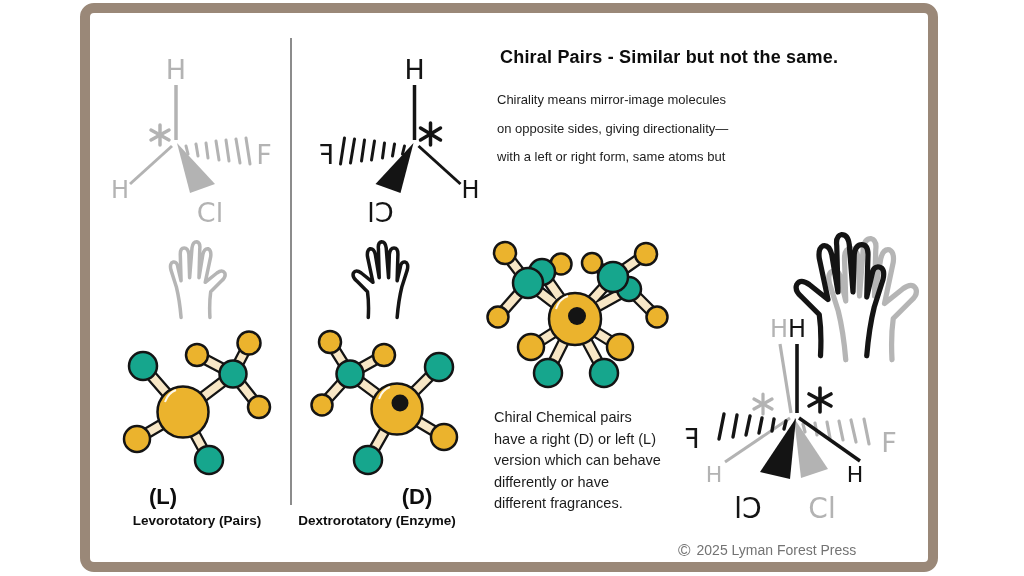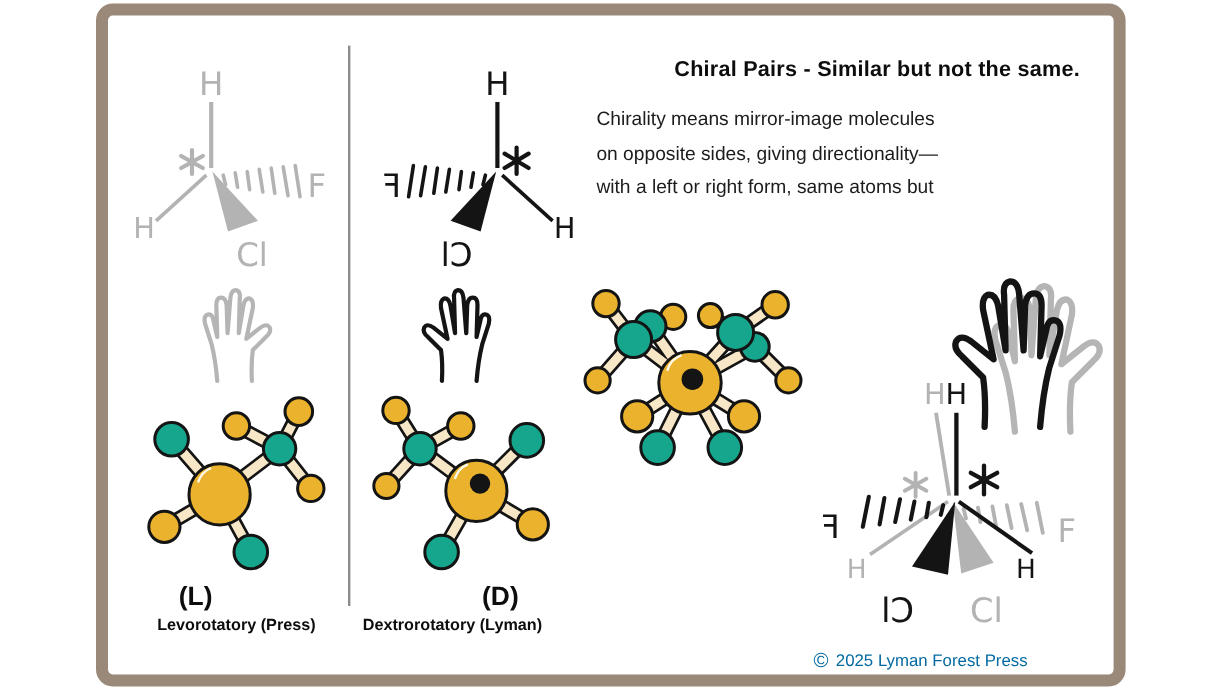--- a/index.html
+++ b/index.html
@@ -7,38 +7,38 @@
     position:relative;width:1024px;height:576px;background:#ffffff;overflow:hidden;
     font-family:"Liberation Sans",sans-serif;color:#111;
   }
   .frame{
     position:absolute;left:80px;top:3px;width:838px;height:549px;
     border:10px solid #9a8878;border-radius:14px;background:#ffffff;
   }
   .abs{position:absolute;}
   .title{
     position:absolute;left:500px;top:47px;width:400px;
-    font-size:18px;font-weight:bold;color:#0d0d0d;letter-spacing:.2px;text-align:right;
+    font-size:18px;font-weight:bold;color:#0d0d0d;letter-spacing:.2px;
   }
   .intro{
     position:absolute;left:497px;top:86px;width:420px;
-    font-size:16px;line-height:28.5px;color:#1c1c1c;
+    font-size:13px;line-height:28.5px;color:#1c1c1c;
   }
   .caption{
     position:absolute;left:494px;top:407px;width:190px;
     font-size:14.5px;line-height:21.5px;color:#1c1c1c;
   }
   .mirror-line{
     position:absolute;left:290px;top:38px;width:2px;height:467px;background:#8c8c8c;
   }
   .lbl{position:absolute;font-weight:bold;color:#0d0d0d;white-space:nowrap;transform:translateX(-50%);}
   .lbl-big{font-size:22px;top:484px;}
   .lbl-sub{font-size:13.5px;top:513px;}
   .copyright{
-    position:absolute;left:678px;top:541px;font-size:14px;color:#0369a1;white-space:nowrap;
+    position:absolute;left:678px;top:541px;font-size:14px;color:#737373;white-space:nowrap;
   }
   .copyright .csym{font-size:17px;vertical-align:-1px;margin-right:6px;}
   svg text{font-family:"DejaVu Sans",sans-serif;}
 </style>
 </head>
 <body>
 
 <div class="canvas">
   <div class="frame"></div>
 
@@ -171,28 +171,35 @@
       <circle cx="444" cy="437" r="13" fill="#ebb32d"></circle>
       <circle cx="368" cy="460" r="14" fill="#16a68d"></circle>
       <circle cx="397" cy="409" r="25.5" fill="#ebb32d"></circle>
       <path d="M379,399 Q382,390 390,387" stroke="#ffffff" stroke-width="2" fill="none" opacity="0.9"></path>
       <circle cx="400" cy="403" r="8.5" fill="#141414" stroke="none"></circle>
     </g>
   </svg>
 
   <div class="lbl lbl-big" style="left:163px">(L)</div>
   <div class="lbl lbl-big" style="left:417px">(D)</div>
-  <div class="lbl lbl-sub" style="left:197px">Levorotatory (Press)</div>
-  <div class="lbl lbl-sub" style="left:377px">Dextrorotatory (Lyman)</div>
+  <div class="lbl lbl-sub" style="left:197px">Levorotatory (Pairs)</div>
+  <div class="lbl lbl-sub" style="left:377px">Dextrorotatory (Enzyme)</div>
 
   <div class="title">Chiral Pairs - Similar but not the same.</div>
   <div class="intro">
     <div>Chirality means mirror-image molecules</div>
     <div>on opposite sides, giving directionality—</div>
     <div>with a left or right form, same atoms but</div>
+  </div>
+  <div class="caption">
+    <div>Chiral Chemical pairs</div>
+    <div>have a right (D) or left (L)</div>
+    <div>version which can behave</div>
+    <div>differently or have</div>
+    <div>different fragrances.</div>
   </div>
 
   <svg class="abs" style="left:480px;top:225px" width="210" height="180" viewBox="480 225 210 180">
     <g stroke="#141414" stroke-width="12" stroke-linecap="round" fill="none">
       <line x1="575" y1="319" x2="528" y2="283"></line>
       <line x1="575" y1="319" x2="542" y2="272"></line>
       <line x1="575" y1="319" x2="613" y2="277"></line>
       <line x1="575" y1="319" x2="629" y2="289"></line>
       <line x1="575" y1="319" x2="531" y2="347"></line>
       <line x1="575" y1="319" x2="620" y2="347"></line>

